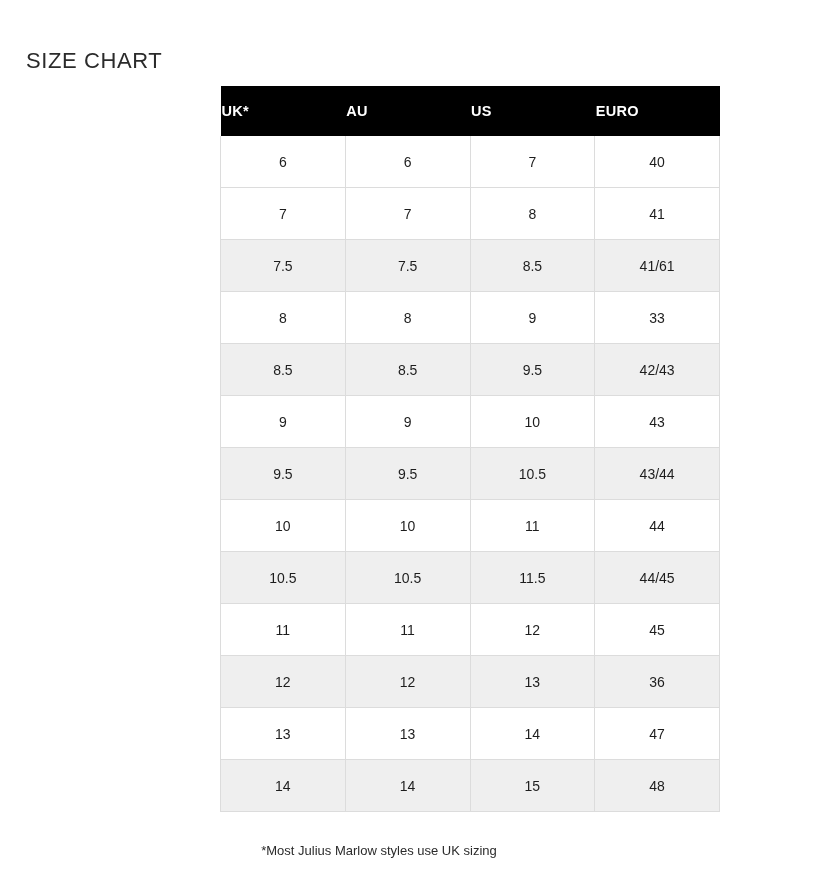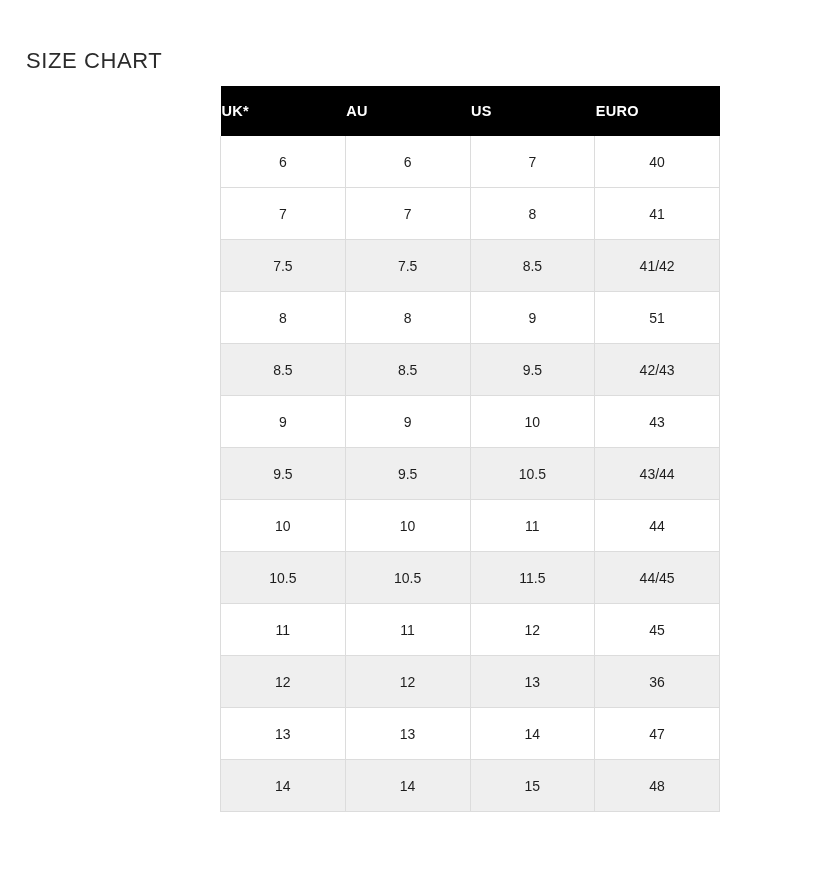--- a/index.html
+++ b/index.html
@@ -104,27 +104,27 @@
         <tr>
           <td>7</td>
           <td>7</td>
           <td>8</td>
           <td>41</td>
         </tr>
         <tr class="alt">
           <td>7.5</td>
           <td>7.5</td>
           <td>8.5</td>
-          <td>41/42</td>
+          <td>41/61</td>
         </tr>
         <tr>
           <td>8</td>
           <td>8</td>
           <td>9</td>
-          <td>51</td>
+          <td>33</td>
         </tr>
         <tr class="alt">
           <td>8.5</td>
           <td>8.5</td>
           <td>9.5</td>
           <td>42/43</td>
         </tr>
         <tr>
           <td>9</td>
           <td>9</td>
@@ -170,14 +170,15 @@
         <tr class="alt">
           <td>14</td>
           <td>14</td>
           <td>15</td>
           <td>48</td>
         </tr>
       </tbody>
     </table>
   </div>
 
+  <div class="footnote">*Most Julius Marlow styles use UK sizing</div>
 
 </div>
 
 </body></html>

